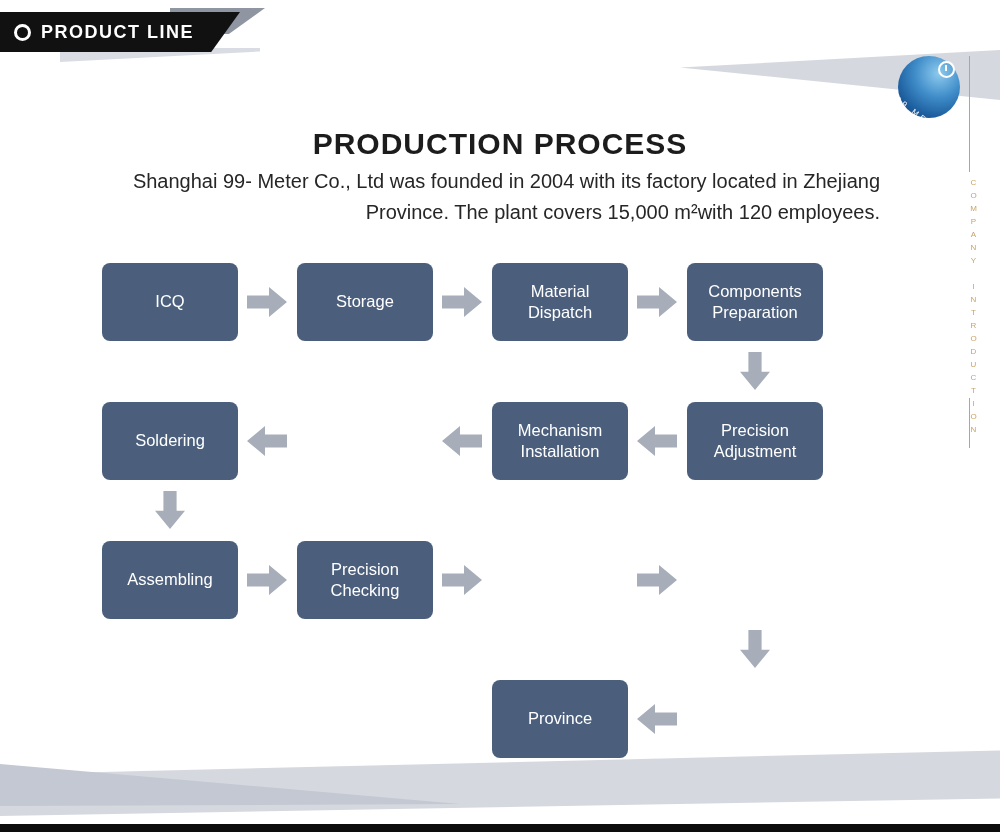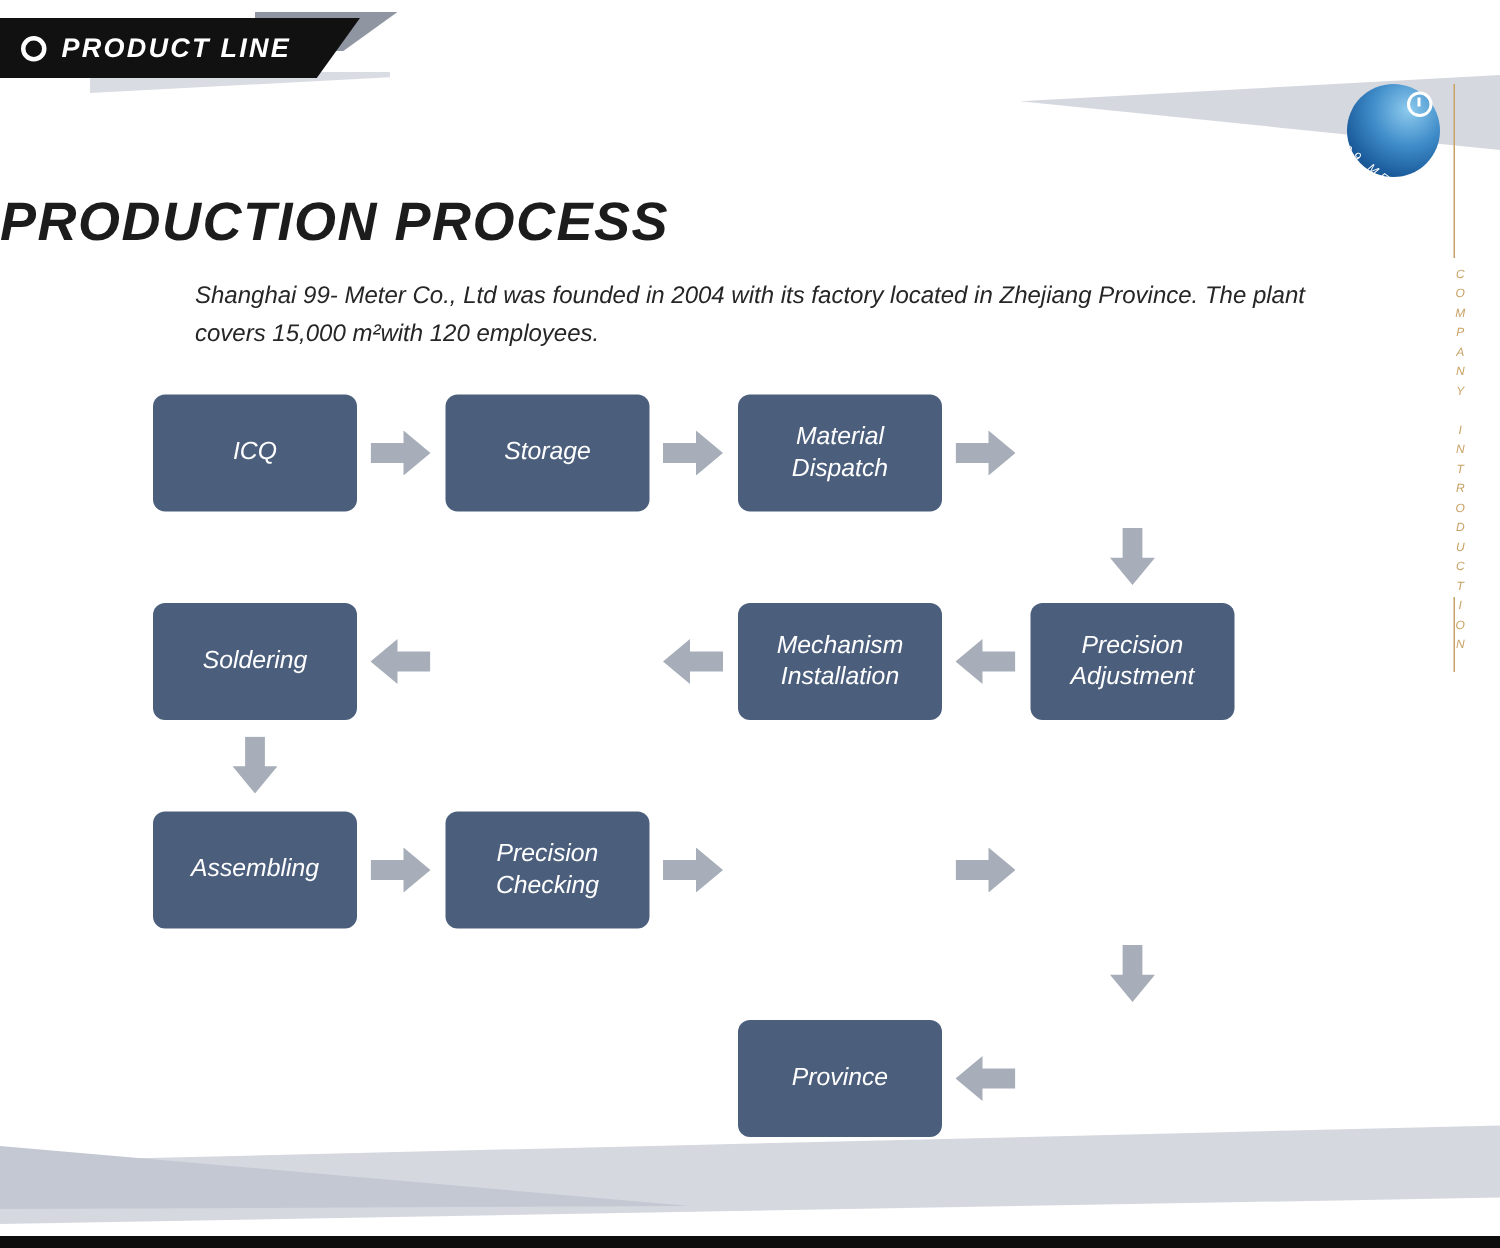--- a/index.html
+++ b/index.html
@@ -1,19 +1,18 @@
 <!DOCTYPE html>
 <html style="--box: #4b5f7d; --arrow: #a7aeb9; --accent-gold: #c9a265; --banner: #111111; --deco-gray: #d5d8df; --deco-dark: #c3c8d2; --logo-blue: #1c5d9d;"><head>
 <meta charset="utf-8">
 <style>
   html,body{margin:0;padding:0;background:#fff;}
   #stage{
     position:relative;width:1000px;height:832px;overflow:hidden;background:#fff;
     font-family:"Liberation Sans","DejaVu Sans",sans-serif;
-    font-style:italic;
   }
   
   .deco{position:absolute;}
   .banner-back{top:8px;left:170px;width:95px;height:26px;background:#8f95a1;
     clip-path:polygon(0 0,100% 0,62% 100%,0 100%);}
   .banner-under{top:48px;left:60px;width:200px;height:14px;background:#d9dce2;
     clip-path:polygon(0 0,100% 0,100% 25%,0 100%);}
   .banner{
     position:absolute;top:12px;left:0;width:240px;height:40px;background:var(--banner,#111);
     clip-path:polygon(0 0,100% 0,88% 100%,0 100%);
@@ -32,24 +31,24 @@
   .logo .brand{position:absolute;left:-4px;bottom:16px;color:#fff;font-size:8px;letter-spacing:3px;
     transform:rotate(38deg);transform-origin:left bottom;white-space:nowrap;}
   .gold-line{position:absolute;width:1px;background:var(--accent-gold,#c9a265);right:30px;}
   .gl-top{top:56px;height:116px;}
   .gl-bottom{top:398px;height:50px;}
   .side-vertical{
     position:absolute;right:22px;top:178px;writing-mode:vertical-rl;text-orientation:upright;
     color:var(--accent-gold,#c9a265);font-size:8px;letter-spacing:4px;white-space:nowrap;
   }
   
-  .title{position:absolute;top:127px;left:0;width:1000px;
-    font-size:36px;font-weight:800;color:#1c1c1c;letter-spacing:1px;}
-  .subtitle{position:absolute;top:186px;left:130px;width:750px;text-align:left;
-    font-size:16px;color:#262626;line-height:1.55;}
+  .title{position:absolute;top:127px;left:0;width:1000px;text-align:center;
+    font-size:30px;font-weight:800;color:#1c1c1c;letter-spacing:1px;}
+  .subtitle{position:absolute;top:166px;left:130px;width:750px;text-align:right;
+    font-size:20px;color:#262626;line-height:1.55;}
   
   .box{
     position:absolute;width:136px;height:78px;border-radius:8px;background:var(--box,#4b5f7d);
     color:#fff;display:flex;align-items:center;justify-content:center;text-align:center;
     font-size:16.5px;line-height:1.3;padding:0 14px;box-sizing:border-box;
   }
   .c1{left:102px}.c2{left:297px}.c3{left:492px}.c4{left:687px}
   .r1{top:263px}.r2{top:402px}.r3{top:541px}.r4{top:680px}
   .arr{position:absolute;background:var(--arrow,#a7aeb9);}
   .ar,.al{width:40px;height:30px;}
@@ -88,20 +87,21 @@
 
   <div class="title">PRODUCTION PROCESS</div>
   <div class="subtitle">Shanghai 99- Meter Co., Ltd was founded in 2004 with its factory located in Zhejiang Province. The plant covers 15,000 m²with 120 employees.</div>
 
   <div class="box c1 r1">ICQ</div>
   <div class="arr ar" style="left:247px;top:287px"></div>
   <div class="box c2 r1">Storage</div>
   <div class="arr ar" style="left:442px;top:287px"></div>
   <div class="box c3 r1">Material Dispatch</div>
   <div class="arr ar" style="left:637px;top:287px"></div>
+  <div class="box c4 r1">Components Preparation</div>
   <div class="arr ad" style="left:740px;top:352px"></div>
 
   <div class="box c1 r2">Soldering</div>
   <div class="arr al" style="left:247px;top:426px"></div>
   <div class="arr al" style="left:442px;top:426px"></div>
   <div class="box c3 r2">Mechanism Installation</div>
   <div class="arr al" style="left:637px;top:426px"></div>
   <div class="box c4 r2">Precision Adjustment</div>
   <div class="arr ad" style="left:155px;top:491px"></div>
 

